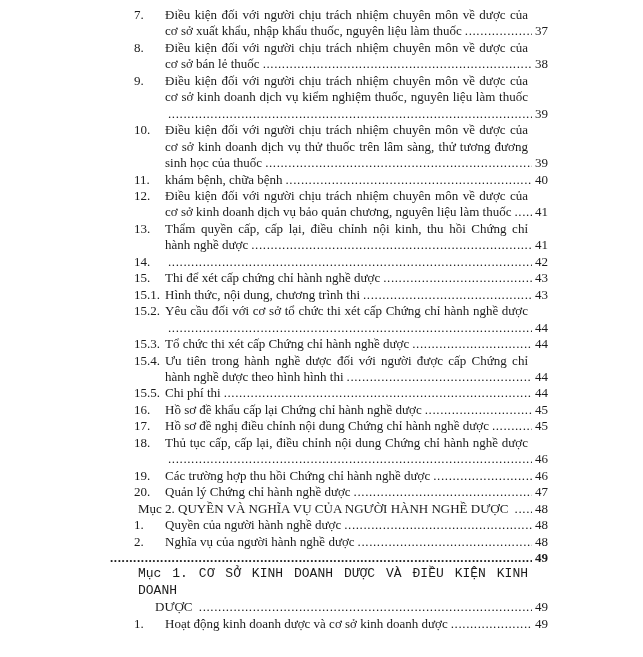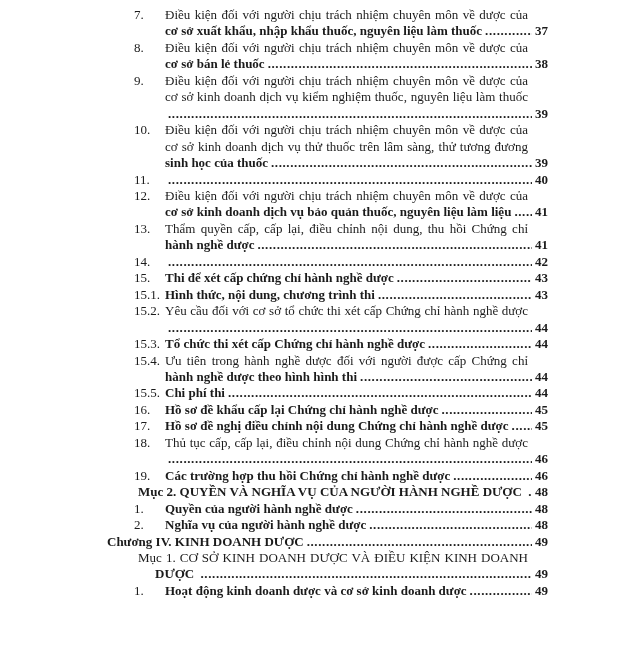--- a/index.html
+++ b/index.html
@@ -16,29 +16,29 @@
   .entry { font-size: 13px; line-height: 16.45px; }
 
   
   .entry.item { display: flex; margin-left: 134px; width: 414px; }
   .entry.item .num { flex: 0 0 31px; }
   .entry.item .body { flex: 1 1 auto; min-width: 0; }
   .entry.item .just { width: 363px; }
 
   
   .entry.muc { margin-left: 138px; width: 410px; }
-  .entry.muc .just { width: 390px; }
+  .entry.muc .just { width: 390px; font-family: Liberation Mono, monospace; }
   .entry.muc .lastline.indent { margin-left: 17px; }
 
   
   .entry.chuong { margin-left: 107px; width: 441px; font-weight: bold; }
 
   .line.just { text-align: justify; text-align-last: justify; }
 
-  .lastline { display: flex; align-items: flex-start; font-weight: bold; }
+  .lastline { display: flex; align-items: flex-start; }
   .lastline .txt { flex: 0 0 auto; white-space: pre; }
   .lastline .dots {
     flex: 1 1 auto; overflow: hidden; white-space: nowrap;
     margin: 0 3px 0 3px; letter-spacing: 0.6px;
   }
   .lastline .dots::after {
     content: "........................................................................................................................................................................................................";
   }
   .lastline .pg { flex: 0 0 auto; }
 </style>
@@ -90,40 +90,41 @@
             <span class="txt">sinh học của thuốc</span>
             <span class="dots"></span>
             <span class="pg">39</span>
           </div>
         </div>
       </div>
       <div class="entry item">
         <span class="num">11.</span>
         <div class="body">
           <div class="lastline">
+            <span class="txt">khám bệnh, chữa bệnh</span>
             <span class="dots"></span>
             <span class="pg">40</span>
           </div>
         </div>
       </div>
       <div class="entry item">
         <span class="num">12.</span>
         <div class="body">
           <div class="line just">Điều kiện đối với người chịu trách nhiệm chuyên môn về dược của</div>
           <div class="lastline">
-            <span class="txt">cơ sở kinh doanh dịch vụ bảo quản thuốc, nguyên liệu làm liệu</span>
+            <span class="txt">cơ sở kinh doanh dịch vụ bảo quản chương, nguyên liệu làm thuốc</span>
             <span class="dots"></span>
             <span class="pg">41</span>
           </div>
         </div>
       </div>
       <div class="entry item">
         <span class="num">13.</span>
         <div class="body">
-          <div class="line just">Thẩm quyền cấp, cấp lại, điều chỉnh nội dung, thu hồi Chứng chỉ</div>
+          <div class="line just">Thẩm quyền cấp, cấp lại, điều chỉnh nội kinh, thu hồi Chứng chỉ</div>
           <div class="lastline">
             <span class="txt">hành nghề dược</span>
             <span class="dots"></span>
             <span class="pg">41</span>
           </div>
         </div>
       </div>
       <div class="entry item">
         <span class="num">14.</span>
         <div class="body">
@@ -226,20 +227,30 @@
           </div>
         </div>
       </div>
       <div class="entry item">
         <span class="num">19.</span>
         <div class="body">
           <div class="lastline">
             <span class="txt">Các trường hợp thu hồi Chứng chỉ hành nghề dược</span>
             <span class="dots"></span>
             <span class="pg">46</span>
+          </div>
+        </div>
+      </div>
+      <div class="entry item">
+        <span class="num">20.</span>
+        <div class="body">
+          <div class="lastline">
+            <span class="txt">Quản lý Chứng chỉ hành nghề dược</span>
+            <span class="dots"></span>
+            <span class="pg">47</span>
           </div>
         </div>
       </div>
       <div class="entry muc">
         <div class="lastline">
           <span class="txt">Mục 2. QUYỀN VÀ NGHĨA VỤ CỦA NGƯỜI HÀNH NGHỀ DƯỢC </span>
           <span class="dots"></span>
           <span class="pg">48</span>
         </div>
       </div>
@@ -258,21 +269,20 @@
         <div class="body">
           <div class="lastline">
             <span class="txt">Nghĩa vụ của người hành nghề dược</span>
             <span class="dots"></span>
             <span class="pg">48</span>
           </div>
         </div>
       </div>
       <div class="entry chuong">
         <div class="lastline">
-          <span class="txt">Chương IV. KINH DOANH DƯỢC</span>
           <span class="dots"></span>
           <span class="pg">49</span>
         </div>
       </div>
       <div class="entry muc">
         <div class="line just">Mục 1. CƠ SỞ KINH DOANH DƯỢC VÀ ĐIỀU KIỆN KINH DOANH</div>
         <div class="lastline indent">
           <span class="txt">DƯỢC </span>
           <span class="dots"></span>
           <span class="pg">49</span>

